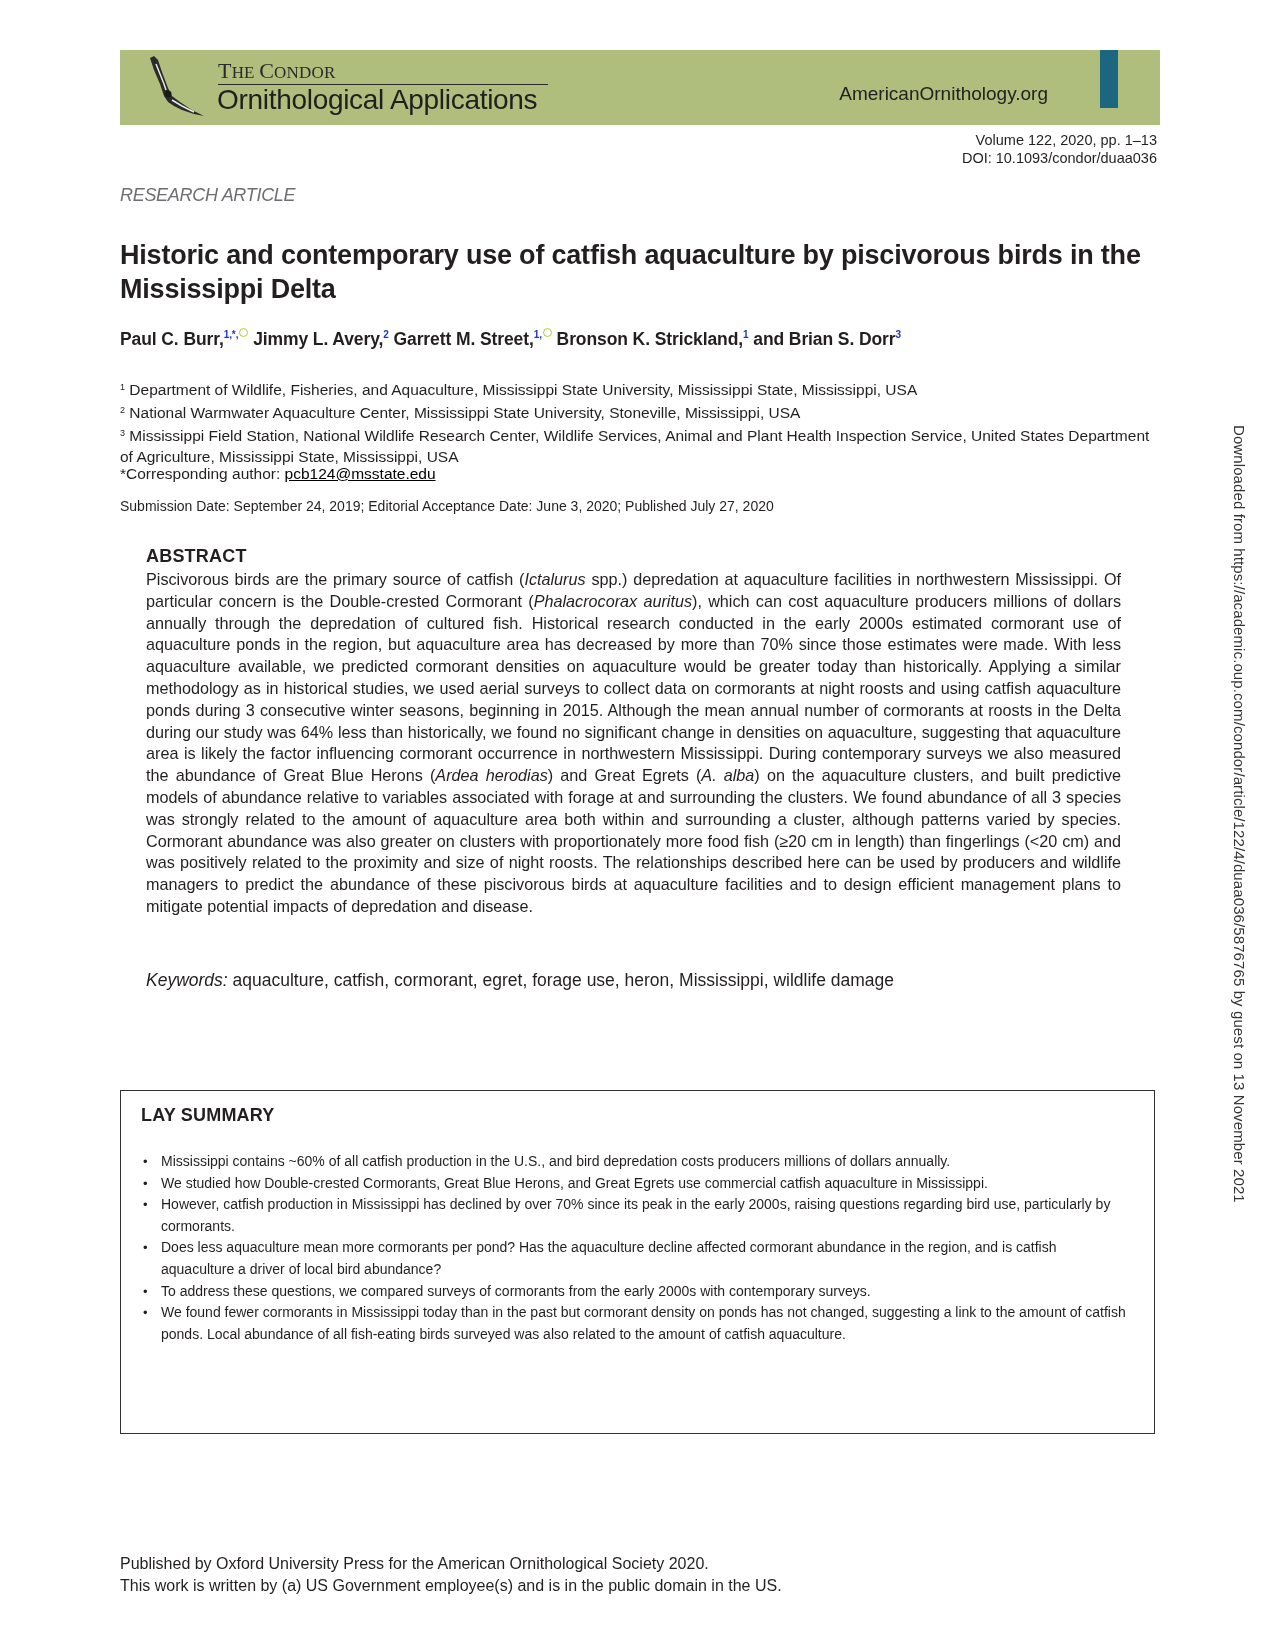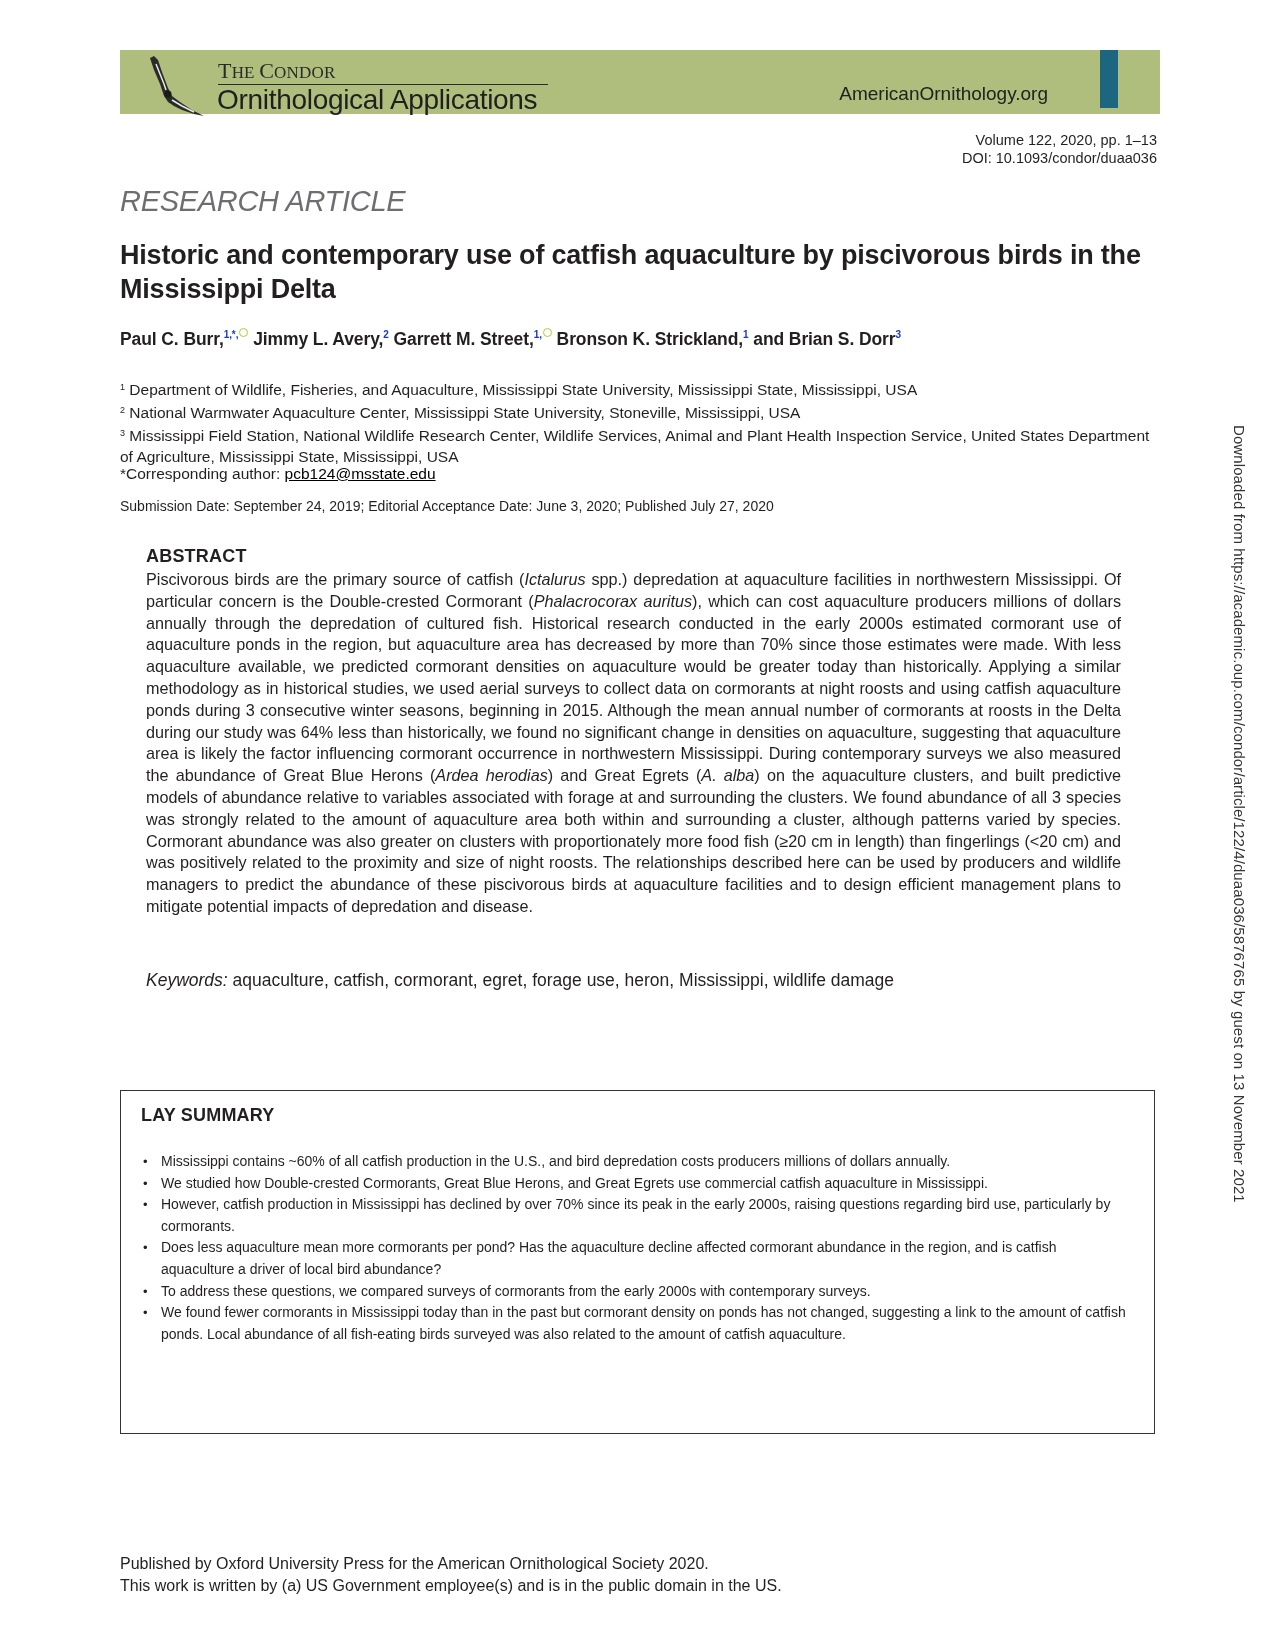--- a/index.html
+++ b/index.html
@@ -1,33 +1,33 @@
 <!DOCTYPE html>
 <html><head>
 <meta charset="utf-8">
 <style>
   html, body { margin: 0; padding: 0; background: #ffffff; }
   body { width: 1275px; height: 1650px; position: relative; overflow: hidden;
          font-family: "Liberation Sans", "DejaVu Sans", sans-serif; color: #231f20; }
   .abs { position: absolute; }
 
   
-  .header-band { left: 120px; top: 50px; width: 1040px; height: 64px; background: #afbd7d; }
+  .header-band { left: 120px; top: 50px; width: 1040px; height: 75px; background: #afbd7d; }
   .bird { left: 22px; top: 4px; width: 66px; height: 66px; }
   .journal-top { left: 98px; top: 8px; font-family: "Liberation Serif", serif; font-size: 22px;
                  color: #2a2a2a; letter-spacing: 0.2px; }
   .journal-top .sc { font-size: 17px; }
   .journal-rule { left: 98px; top: 34px; width: 330px; height: 1px; background: #2a2a2a; }
   .journal-main { left: 97px; top: 34px; font-size: 28px; color: #1f1f1f; letter-spacing: -0.3px; }
   .site { right: 112px; top: 33px; font-size: 19px; color: #222; }
   .teal-bar { left: 980px; top: 0; width: 18px; height: 58px; background: #1c6680; }
 
   .vol { right: 118px; top: 131px; font-size: 14.5px; text-align: right; line-height: 18px; color: #231f20; }
 
-  .article-type { left: 120px; top: 185px; font-size: 29px; font-style: italic; color: #6d6e71;
+  .article-type { left: 120px; top: 185px; font-size: 18px; font-style: italic; color: #6d6e71;
                   letter-spacing: -0.3px; }
 
   .title { left: 120px; top: 238px; width: 1040px; font-size: 27px; font-weight: bold; line-height: 34px;
            color: #231f20; letter-spacing: -0.2px; }
 
   .authors { left: 120px; top: 328px; font-size: 17.5px; font-weight: bold; color: #231f20; letter-spacing: -0.1px; text-align: center; }
   .authors sup { font-size: 10px; color: #1a37c6; font-weight: bold; vertical-align: 7px; }
   .orcid { display: inline-block; width: 7px; height: 7px; border-radius: 50%; border: 1.3px solid #a6ce39;
            vertical-align: 8px; margin-left: 1px; }
 

